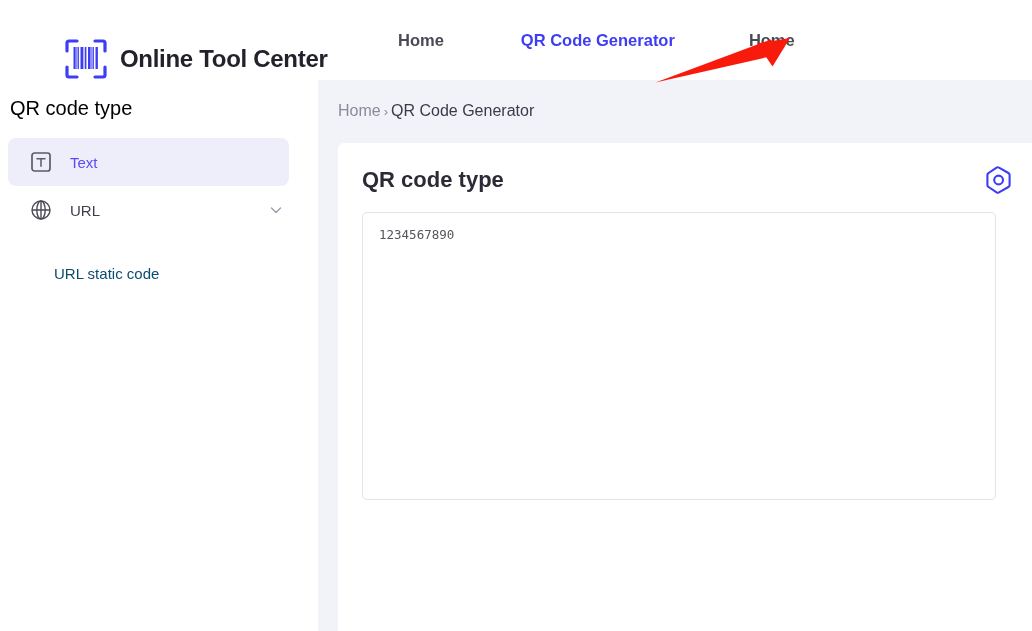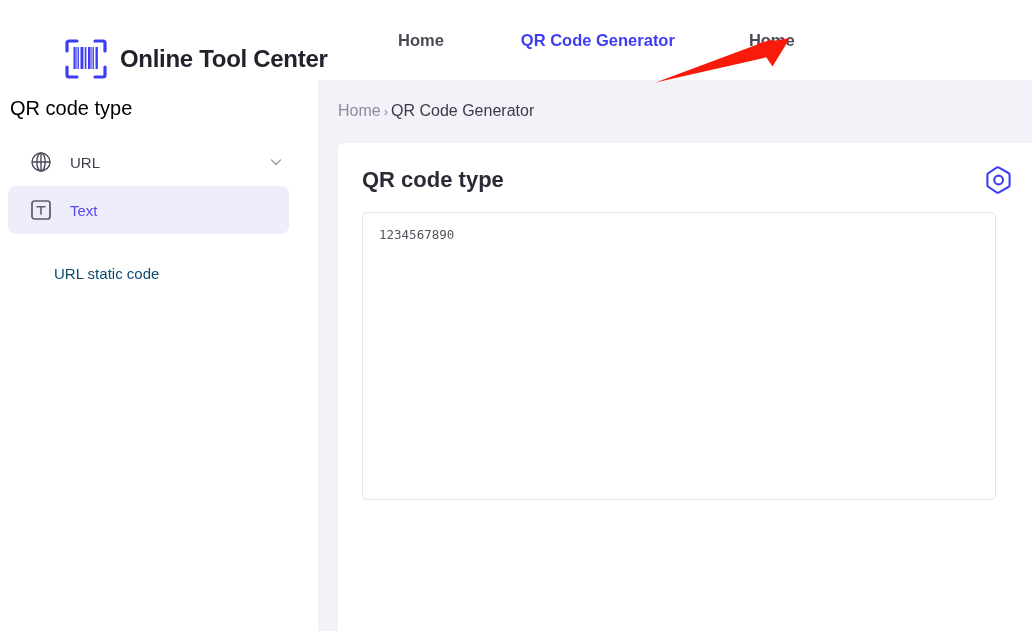--- a/index.html
+++ b/index.html
@@ -256,40 +256,40 @@
     <a class="nav-item nav-qr">QR Code Generator</a>
     <a class="nav-item nav-blog">Home</a>
   </nav>
 </div>
 
 <aside class="sidebar">
   <div class="sidebar-title">QR code type</div>
 
   <div class="side-list">
 
+    <div class="side-item active">
+      <svg class="ic" viewBox="0 0 22 22">
+        <rect x="2" y="2" width="18" height="18" rx="2.5" fill="none" stroke="#5a5a6b" stroke-width="1.7"></rect>
+        <path d="M7 7.8 L15 7.8 M11 7.8 L11 15.2" fill="none" stroke="#5a5a6b" stroke-width="1.5" stroke-linecap="round"></path>
+      </svg>
+      <span class="side-label">Text</span>
+    </div>
+
     <div class="side-item">
       <svg class="ic" viewBox="0 0 22 22">
         <circle cx="11" cy="11" r="9" fill="none" stroke="#4a4a5a" stroke-width="1.4"></circle>
         <ellipse cx="11" cy="11" rx="4.2" ry="9" fill="none" stroke="#4a4a5a" stroke-width="1.4"></ellipse>
         <path d="M2 11 L20 11 M11 2 L11 20" stroke="#4a4a5a" stroke-width="1.4"></path>
       </svg>
       <span class="side-label">URL</span>
       <svg class="chevron" viewBox="0 0 14 14">
         <path d="M2.5 5 L7 9.5 L11.5 5" fill="none" stroke="#9a9aa8" stroke-width="1.3" stroke-linecap="round" stroke-linejoin="round"></path>
       </svg>
     </div>
 
-    <div class="side-item active">
-      <svg class="ic" viewBox="0 0 22 22">
-        <rect x="2" y="2" width="18" height="18" rx="2.5" fill="none" stroke="#5a5a6b" stroke-width="1.7"></rect>
-        <path d="M7 7.8 L15 7.8 M11 7.8 L11 15.2" fill="none" stroke="#5a5a6b" stroke-width="1.5" stroke-linecap="round"></path>
-      </svg>
-      <span class="side-label">Text</span>
-    </div>
-
     <div class="side-sub">URL static code</div>
 
   </div>
 </aside>
 
 <main class="main">
 
   <div class="breadcrumb">
     <span class="bc-home">Home</span>
     <span class="bc-sep">›</span>

